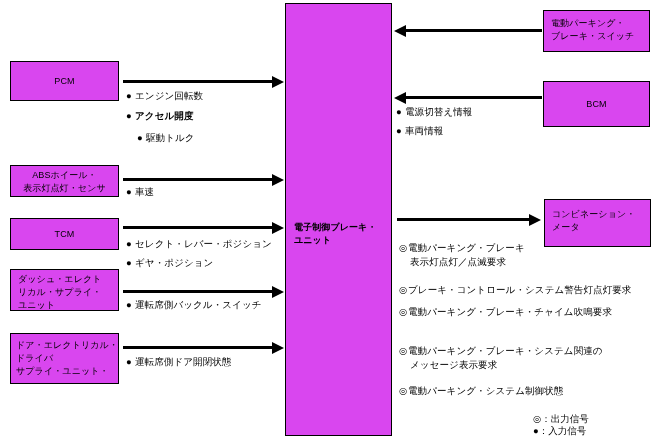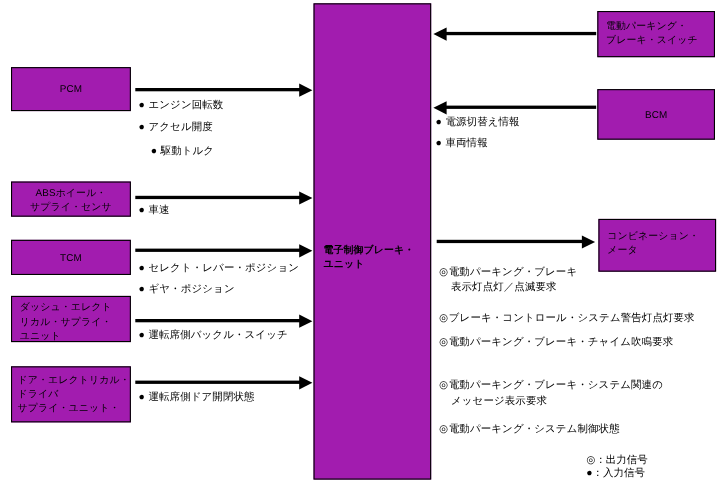--- a/index.html
+++ b/index.html
@@ -15,21 +15,21 @@
     font-family: "Liberation Sans", "DejaVu Sans", sans-serif;
     color: #000000;
     overflow: hidden;
   }
 
   
   .box {
     position: absolute;
     box-sizing: border-box;
     border: 1px solid #000000;
-    background: #a21caf;
+    background: #d946ef;
     font-size: 9px;
     line-height: 13px;
     letter-spacing: 0.1px;
   }
   .box .inner {
     position: absolute;
     left: 0;
     right: 0;
   }
 
@@ -108,21 +108,21 @@
 
   <div class="box" style="left:10px; top:61px; width:109px; height:40px;">
     <div class="vc center">
       <span>PCM</span>
     </div>
   </div>
 
   <div class="box" style="left:10px; top:165px; width:109px; height:32px;">
     <div class="inner" style="top:3px; text-align:center;">
       <div>ABSホイール・</div>
-      <div>サプライ・センサ</div>
+      <div>表示灯点灯・センサ</div>
     </div>
   </div>
 
   <div class="box" style="left:10px; top:218px; width:109px; height:32px;">
     <div class="vc center">
       <span>TCM</span>
     </div>
   </div>
 
   <div class="box" style="left:10px; top:269px; width:109px; height:42px;">
@@ -189,21 +189,21 @@
       <span class="head"></span>
     </div>
 
   <div class="arrow right" style="left:397px; top:218px; width:133px;">
       <span class="head"></span>
     </div>
 
   <div class="sig" style="left:126px; top:89px;">
     <span class="bullet">●</span><span class="txt">エンジン回転数</span>
   </div>
-  <div class="sig" style="left:126px; top:109px;">
+  <div class="sig" style="left:126px; top:109px;font-weight:bold;">
     <span class="bullet">●</span><span class="txt">アクセル開度</span>
   </div>
   <div class="sig" style="left:126px; top:131px;margin-left:11px;">
     <span class="bullet">●</span><span class="txt">駆動トルク</span>
   </div>
   <div class="sig" style="left:126px; top:185px;">
     <span class="bullet">●</span><span class="txt">車速</span>
   </div>
   <div class="sig" style="left:126px; top:237px;">
     <span class="bullet">●</span><span class="txt">セレクト・レバー・ポジション</span>

